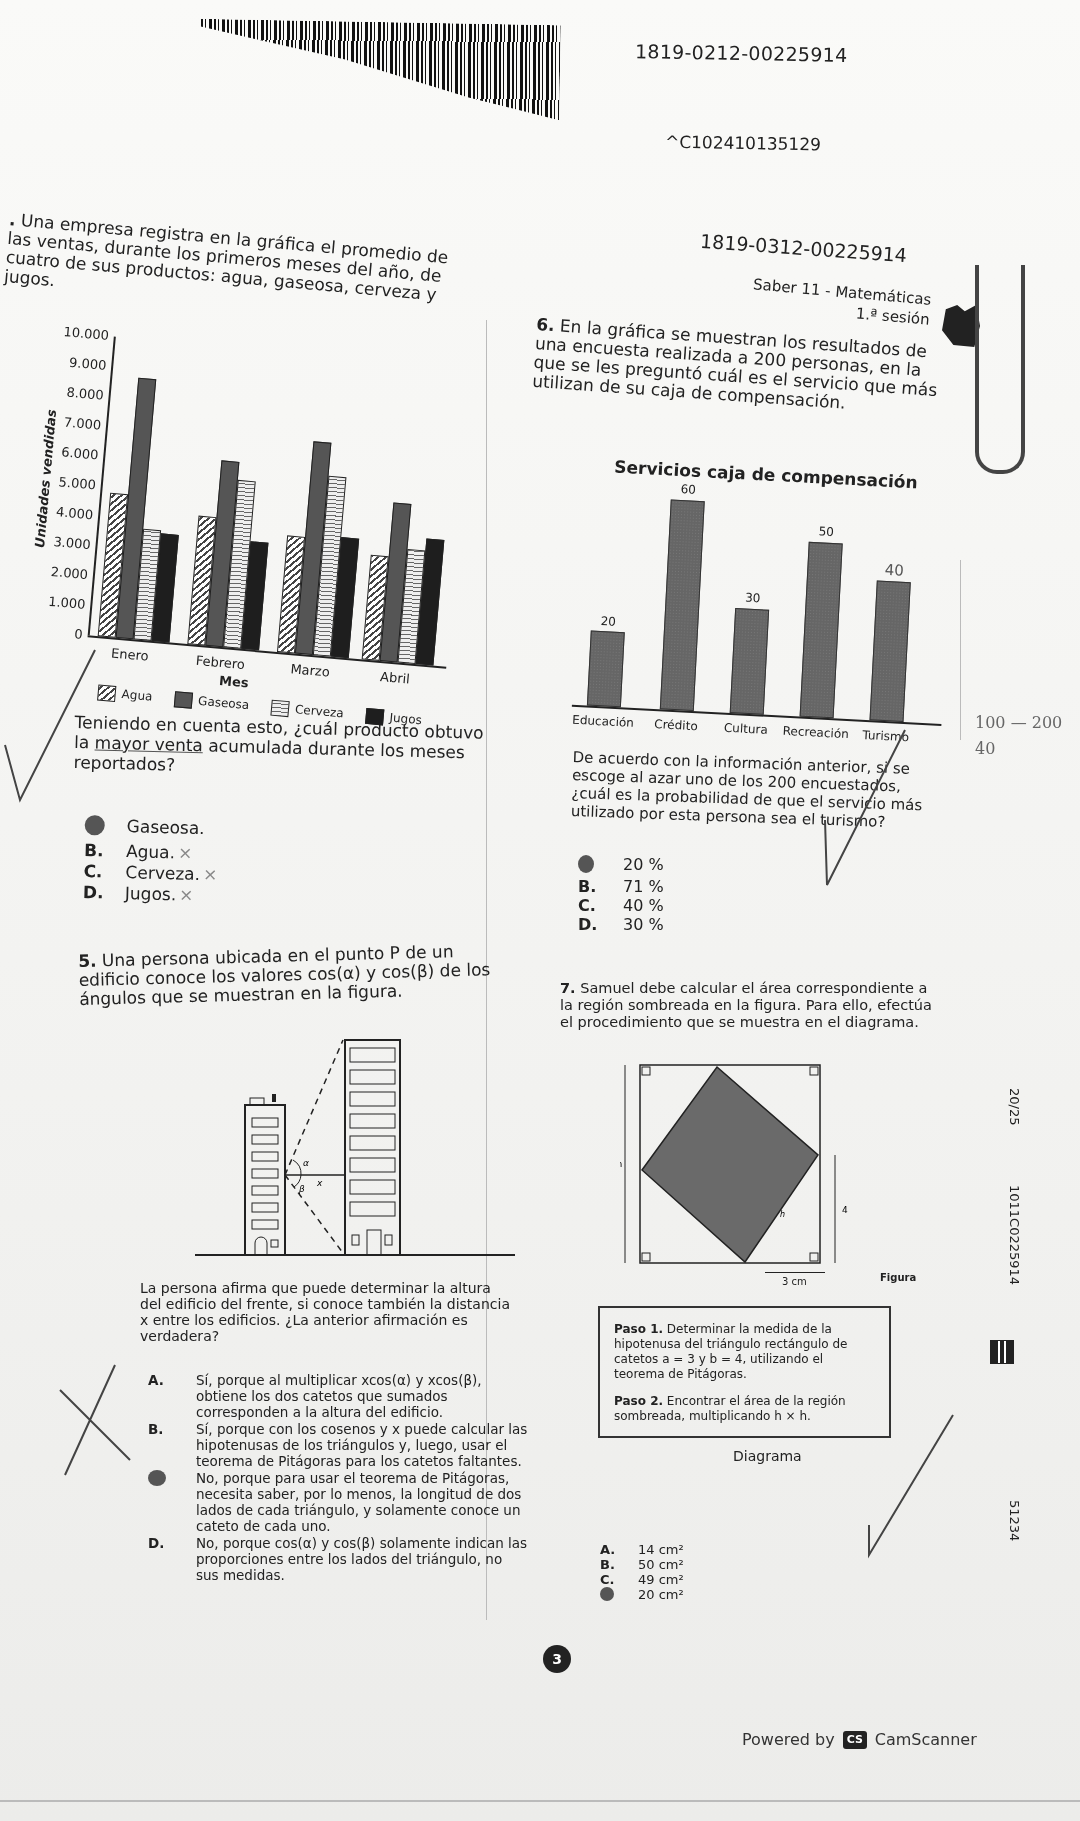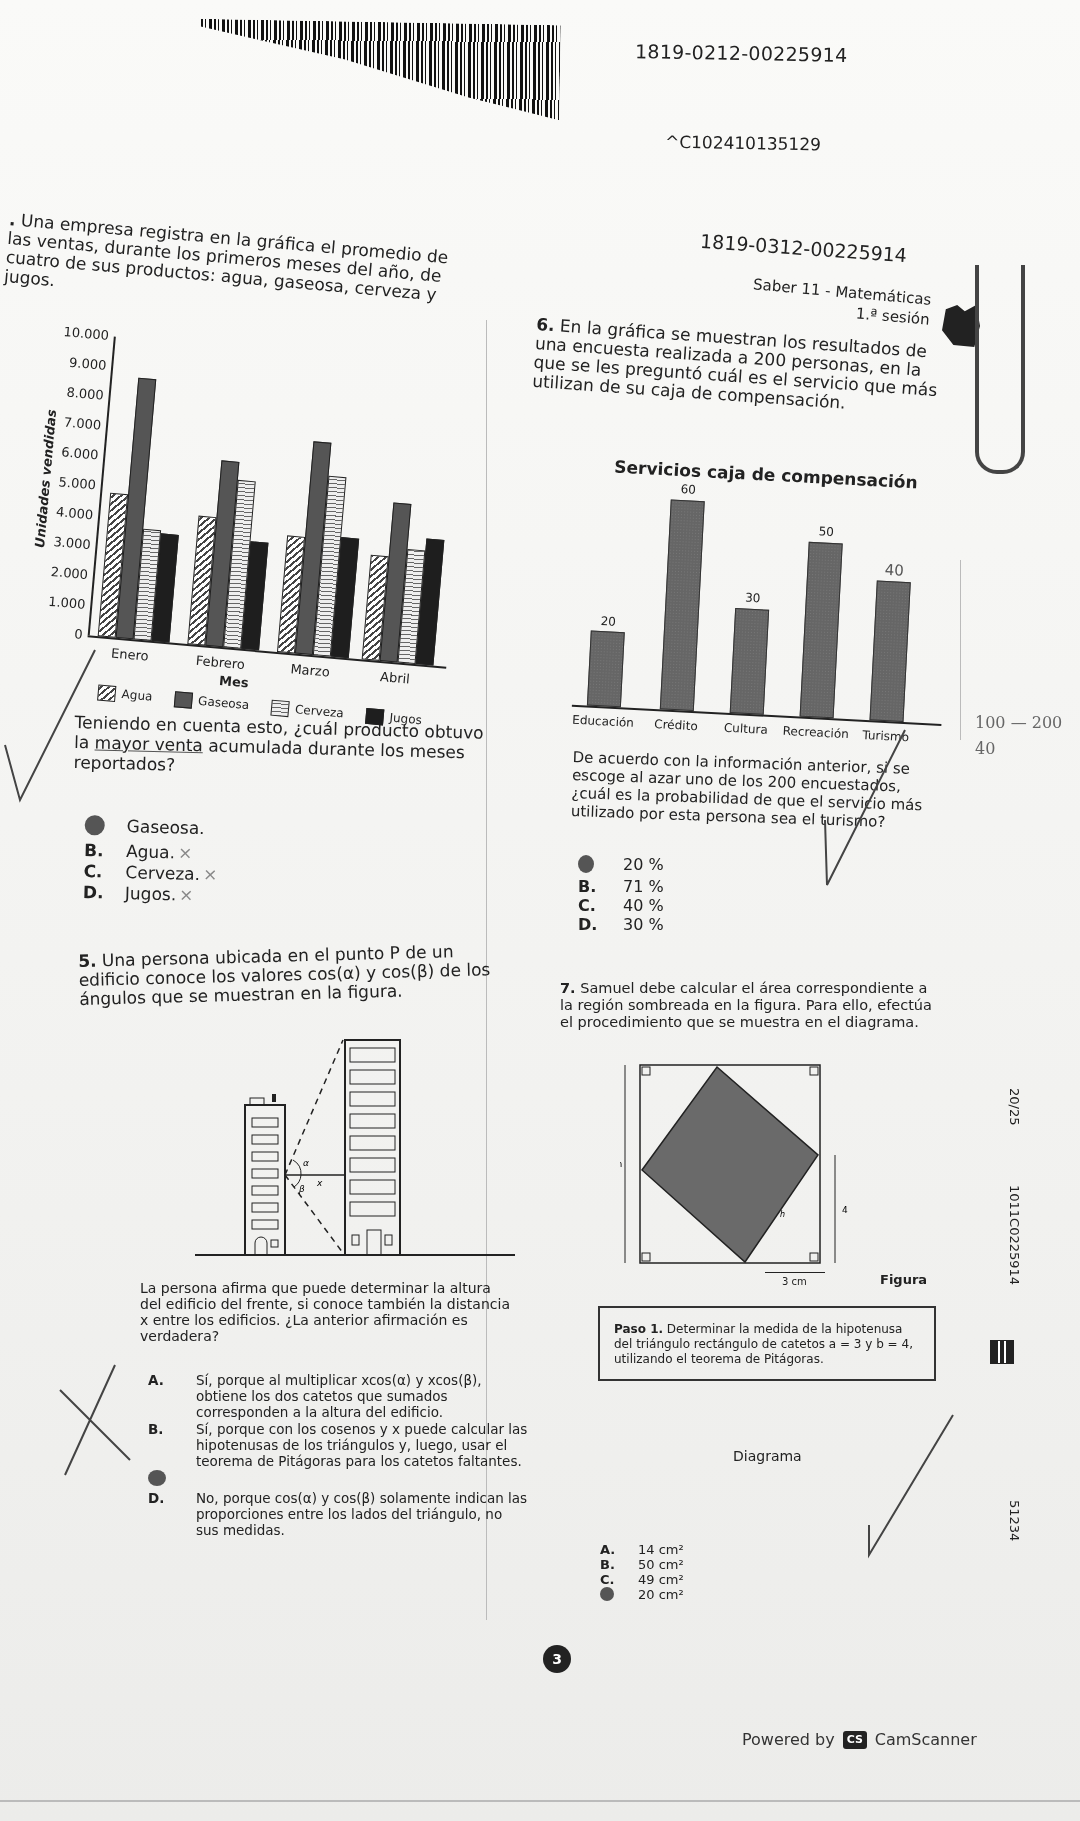--- a/index.html
+++ b/index.html
@@ -67,22 +67,22 @@
   
   .q5 { left:78px; top:952px; width:430px; transform:rotate(-1.5deg); transform-origin:left top; }
   .buildings { left:195px; top:1030px; width:320px; height:230px; }
   .q5-prompt { left:140px; top:1280px; width:375px; font-size:14px; line-height:16px; }
   .q5-opts { left:148px; top:1372px; width:380px; font-size:13.5px; line-height:16px; }
   .q5-opts .lt { width:48px; font-weight:bold; flex:none; }
   .q5-opts .opt { margin-bottom:1px; }
   
   .q7 { left:560px; top:980px; width:380px; font-size:14.5px; line-height:17px; }
   .fig7 { left:620px; top:1055px; width:230px; height:215px; }
-  .fig7-label { left:880px; top:1272px; font-size:13px; font-weight:bold; }
-  .steps { left:598px; top:1306px; width:338px; border:2px solid #333; padding:14px 14px 12px; font-size:12px; line-height:15px; box-sizing:border-box; }
+  .fig7-label { left:880px; top:1272px; font-size:10px; font-weight:bold; }
+  .steps { left:598px; top:1306px; width:293px; border:2px solid #333; padding:14px 14px 12px; font-size:12px; line-height:15px; box-sizing:border-box; }
   .steps p { margin:0 0 12px; }
   .steps p:last-child { margin:0; }
   .diag-label { left:733px; top:1448px; font-size:14px; font-weight:normal; }
   .q7-prompt { left:600px; top:1487px; width:350px; font-size:13.5px; line-height:16px; }
   .q7-opts { left:600px; top:1542px; font-size:13px; line-height:15px; }
   .q7-opts .lt { width:38px; font-weight:bold; }
   
   .vert { font-size:13px; transform:rotate(90deg); transform-origin:left top; white-space:nowrap; }
   .qr { left:990px; top:1340px; width:22px; height:22px; background:
     linear-gradient(90deg,#222 0 30%,transparent 30% 40%,#222 40% 60%,transparent 60% 70%,#222 70%),
@@ -311,20 +311,21 @@
     <div class="opt">
         <span class="lt">A.</span>
         <span>Sí, porque al multiplicar xcos(α) y xcos(β), obtiene los dos catetos que sumados corresponden a la altura del edificio.</span>
       </div>
     <div class="opt">
         <span class="lt">B.</span>
         <span>Sí, porque con los cosenos y x puede calcular las hipotenusas de los triángulos y, luego, usar el teorema de Pitágoras para los catetos faltantes.</span>
       </div>
     <div class="opt">
         <span class="lt"><span class="bubble" style="width:18px;height:16px"></span></span>
+        <span>No, porque para usar el teorema de Pitágoras, necesita saber, por lo menos, la longitud de dos lados de cada triángulo, y solamente conoce un cateto de cada uno.</span>
       </div>
     <div class="opt">
         <span class="lt">D.</span>
         <span>No, porque cos(α) y cos(β) solamente indican las proporciones entre los lados del triángulo, no sus medidas.</span>
       </div>
   </div>
 
   <div class="abs q7">
     <b>7.</b>
     <span>Samuel debe calcular el área correspondiente a la región sombreada en la figura. Para ello, efectúa el procedimiento que se muestra en el diagrama.</span>
@@ -344,20 +345,21 @@
     <text x="-20" y="112" font-size="9">7 cm</text>
     <text x="222" y="158" font-size="9">4 cm</text>
     <text x="160" y="162" font-size="8" font-style="italic">h</text>
   </svg>
   <div class="abs" style="left:765px;top:1272px;width:60px;height:1px;background:#222"></div>
   <div class="abs" style="left:782px;top:1276px;font-size:10px">3 cm</div>
   <div class="abs fig7-label">Figura</div>
 
   <div class="abs steps">
     <p><b>Paso 1.</b><span> Determinar la medida de la hipotenusa del triángulo rectángulo de catetos a = 3 y b = 4, utilizando el teorema de Pitágoras.</span></p>
+    <p><b>Paso 2.</b><span> Encontrar el área de la región sombreada, multiplicando h × h.</span></p>
   </div>
   <div class="abs diag-label">Diagrama</div>
 
   <svg class="abs" style="left:865px;top:1410px" width="90" height="150">
     <path class="check" d="M4 115 L4 145 L88 5"></path>
   </svg>
 
   <div class="abs opts q7-opts">
     <div class="opt">
         <span class="lt">A.</span>

